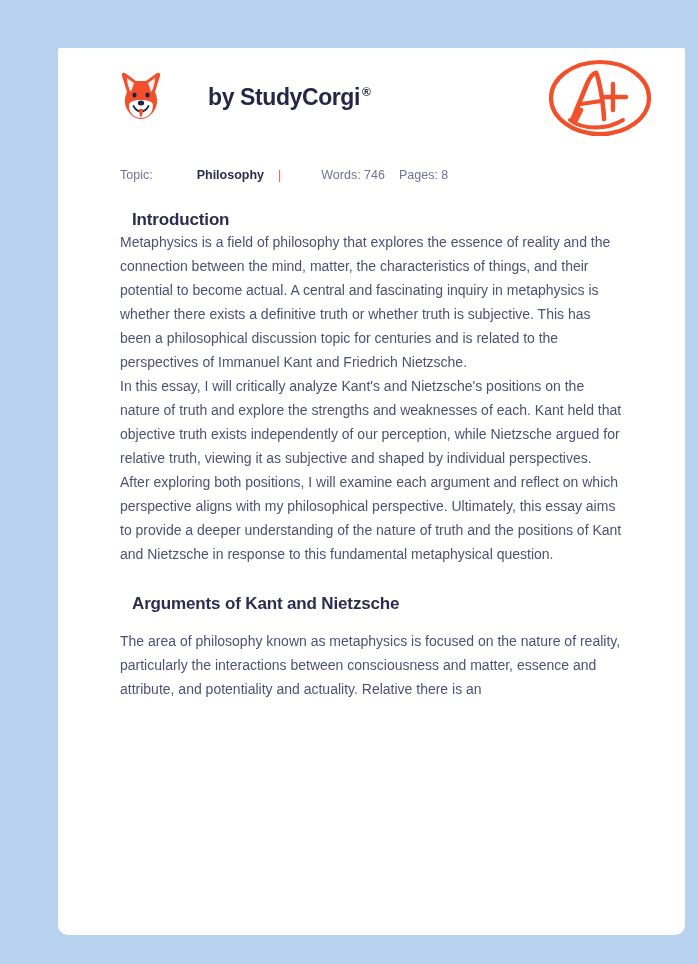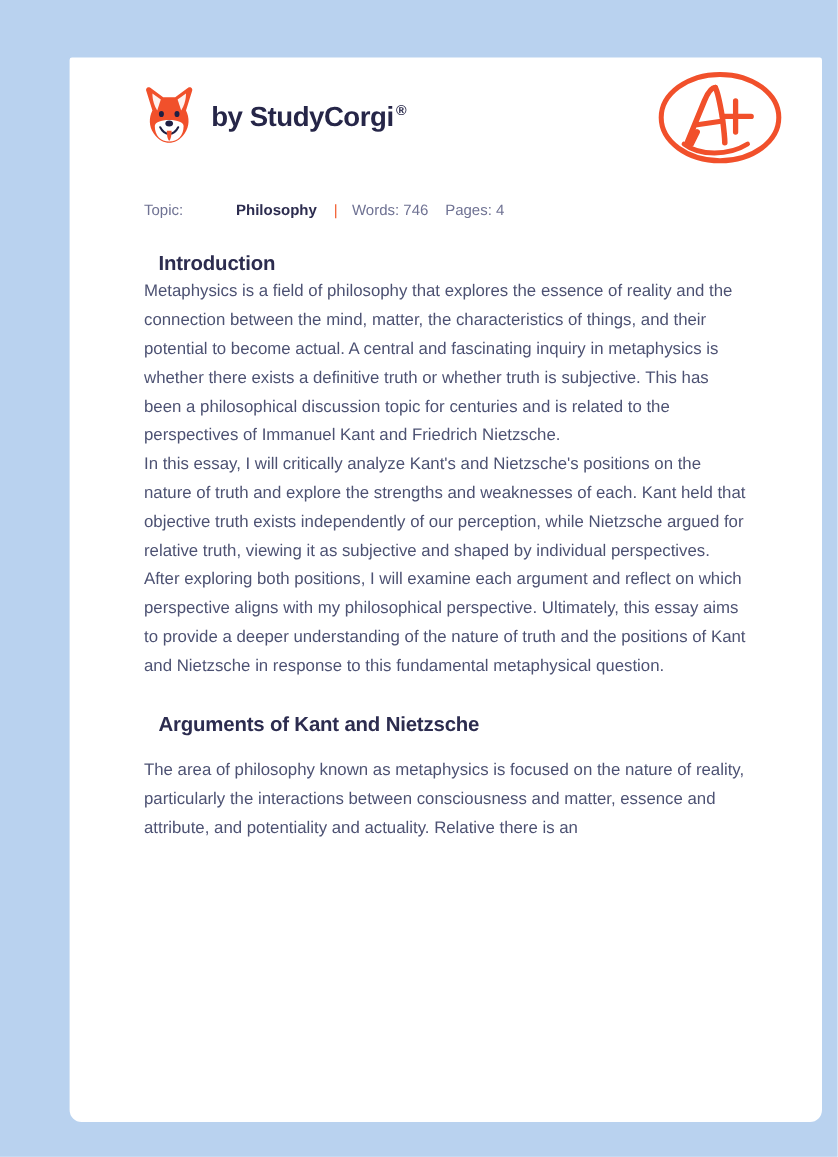--- a/index.html
+++ b/index.html
@@ -31,20 +31,21 @@
     position: relative;
     height: 104px;
   }
 
   .brand {
     position: absolute;
     left: 62px;
     top: 24px;
     display: flex;
     align-items: center;
+    gap: 32px;
   }
   .brand-mark {
     width: 42px;
     height: 48px;
     display: block;
   }
   .brand-text {
     margin-left: 14px;
     font-size: 23px;
     font-weight: 700;
@@ -92,21 +93,21 @@
   .doc-meta .meta-topic {
     color: #2c2c4f;
     font-weight: 700;
     margin-right: 2px;
     padding-left: 40px;
   }
   .doc-meta .meta-sep {
     color: #f15a2b;
     margin: 0 12px;
   }
-  .doc-meta .meta-words { margin-right: 14px; }
+  .doc-meta .meta-words { margin-right: 14px; margin-left: 28px; }
 
   
   .doc-body {
     padding: 0 62px;
   }
   .section-heading {
     margin: 28px 0 0 12px;
     font-size: 17px;
     font-weight: 700;
     letter-spacing: -0.15px;
@@ -158,21 +159,21 @@
     </div>
 
   </div>
 
 
   <div class="doc-meta">
     <span class="meta-label">Topic:</span>
     <span class="meta-topic">Philosophy</span>
     <span class="meta-sep">|</span>
     <span class="meta-words">Words: 746</span>
-    <span class="meta-pages">Pages: 4</span>
+    <span class="meta-pages">Pages: 8</span>
   </div>
 
   <div class="doc-body">
 
     <h2 class="section-heading">Introduction</h2>
     <p class="para">Metaphysics is a field of philosophy that explores the essence of reality and the connection between the mind, matter, the characteristics of things, and their potential to become actual. A central and fascinating inquiry in metaphysics is whether there exists a definitive truth or whether truth is subjective. This has been a philosophical discussion topic for centuries and is related to the perspectives of Immanuel Kant and Friedrich Nietzsche.</p>
     <p class="para">In this essay, I will critically analyze Kant's and Nietzsche's positions on the nature of truth and explore the strengths and weaknesses of each. Kant held that objective truth exists independently of our perception, while Nietzsche argued for relative truth, viewing it as subjective and shaped by individual perspectives. After exploring both positions, I will examine each argument and reflect on which perspective aligns with my philosophical perspective. Ultimately, this essay aims to provide a deeper understanding of the nature of truth and the positions of Kant and Nietzsche in response to this fundamental metaphysical question.</p>
 
     <h2 class="section-heading">Arguments of Kant and Nietzsche</h2>
     <p class="para tight">The area of philosophy known as metaphysics is focused on the nature of reality, particularly the interactions between consciousness and matter, essence and attribute, and potentiality and actuality. Relative there is an</p>

